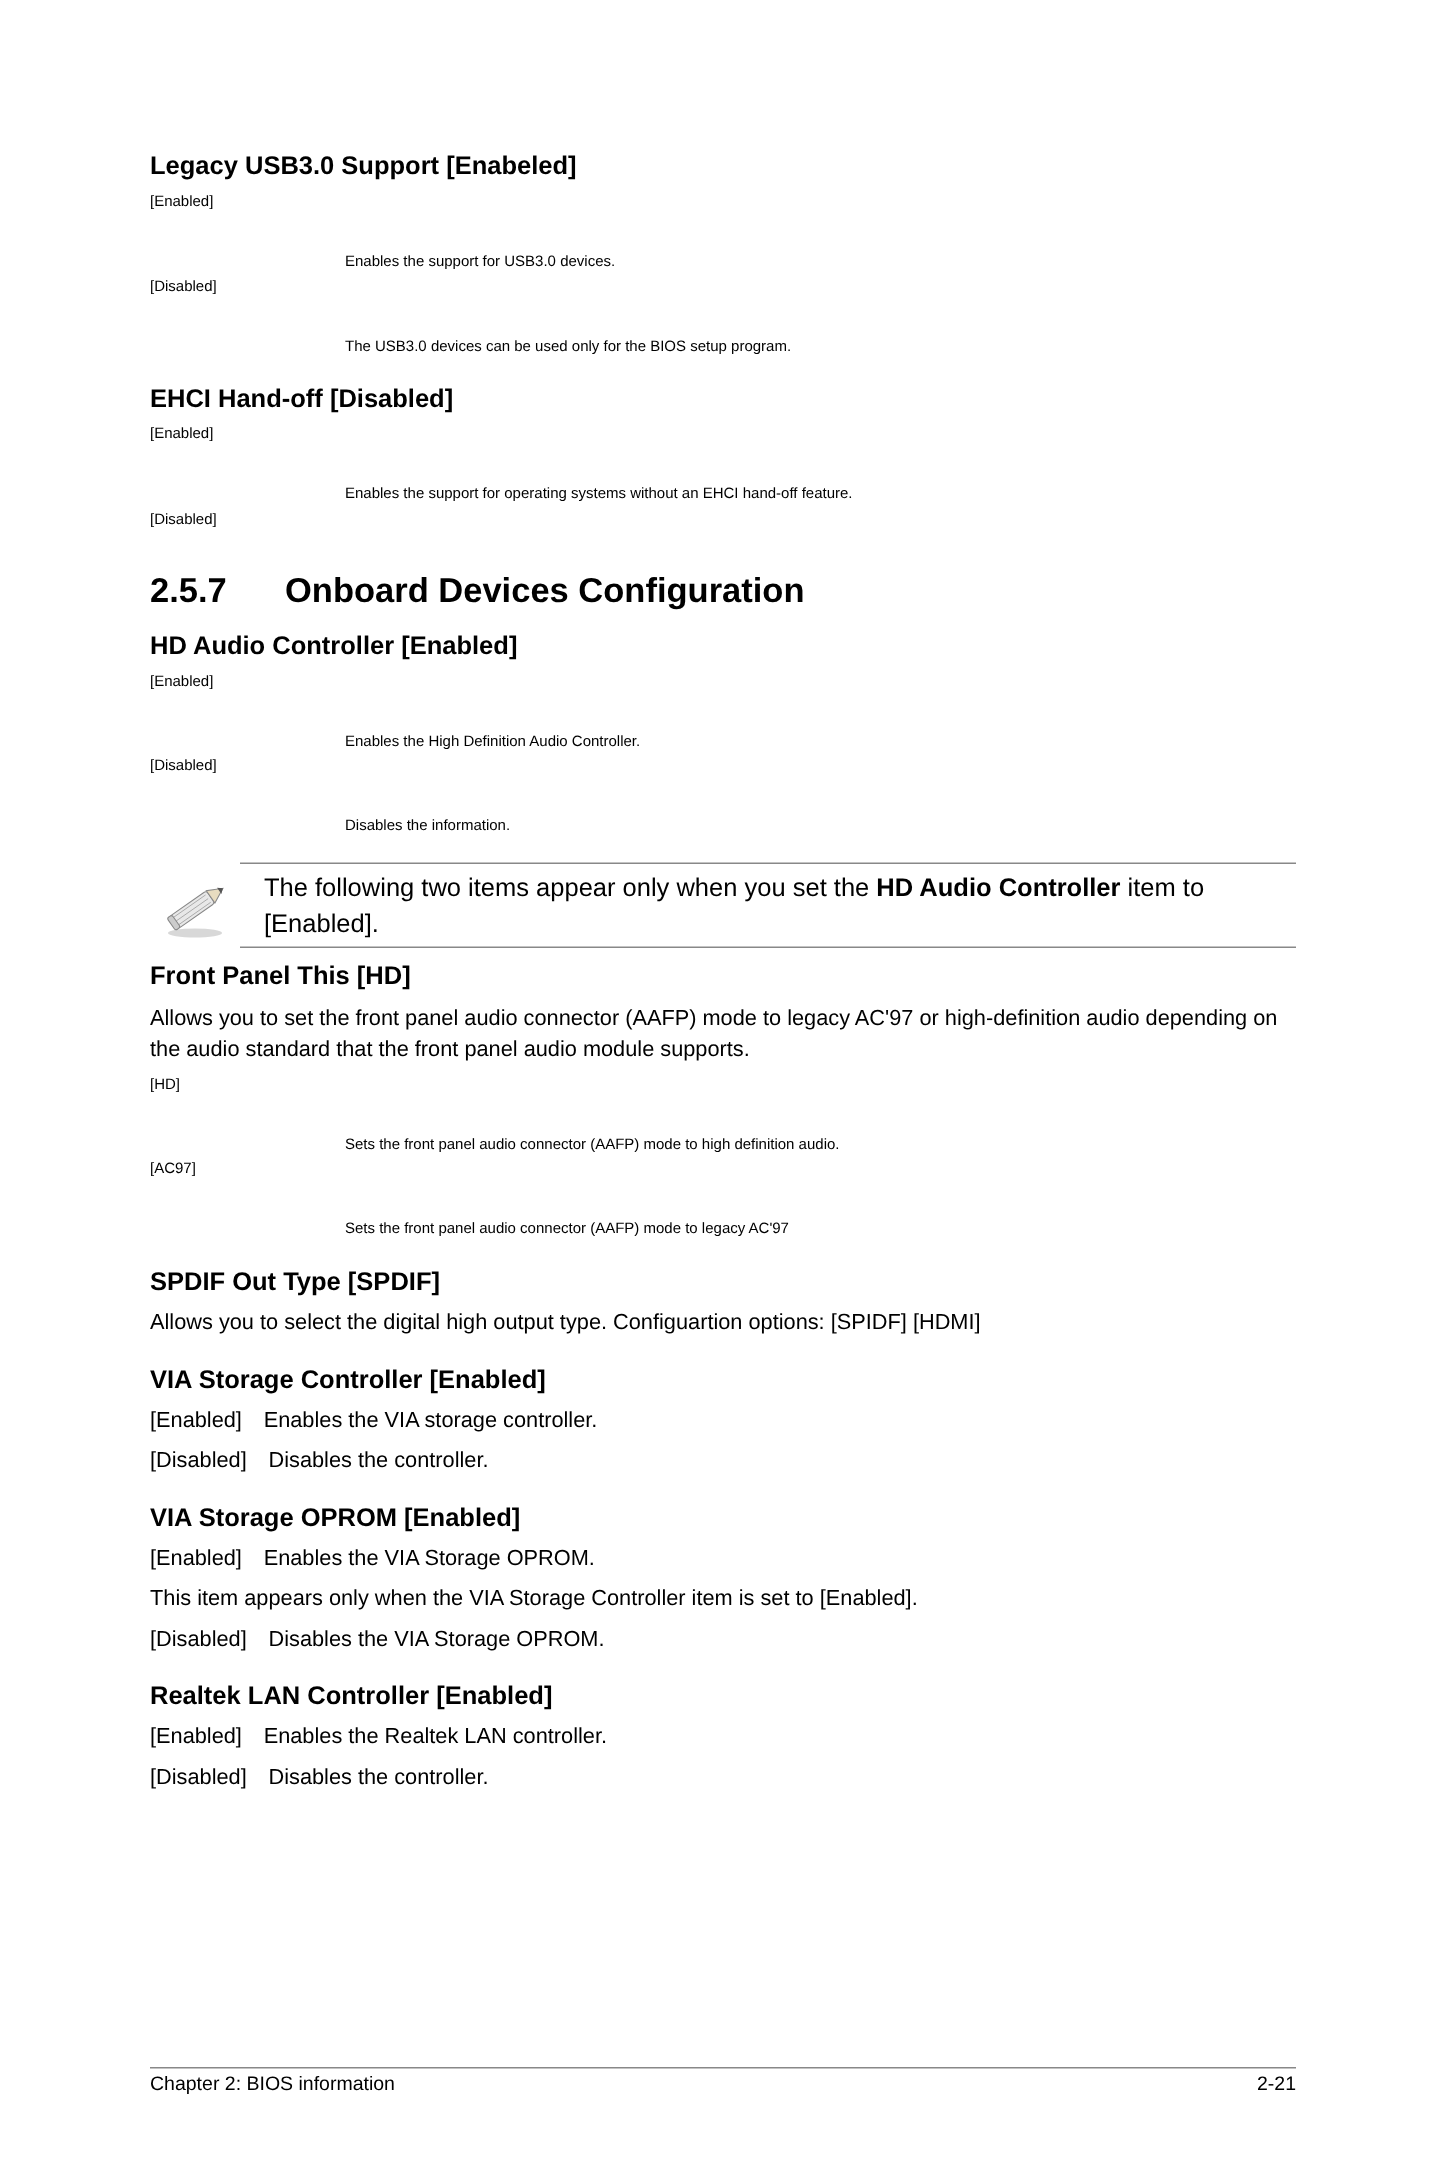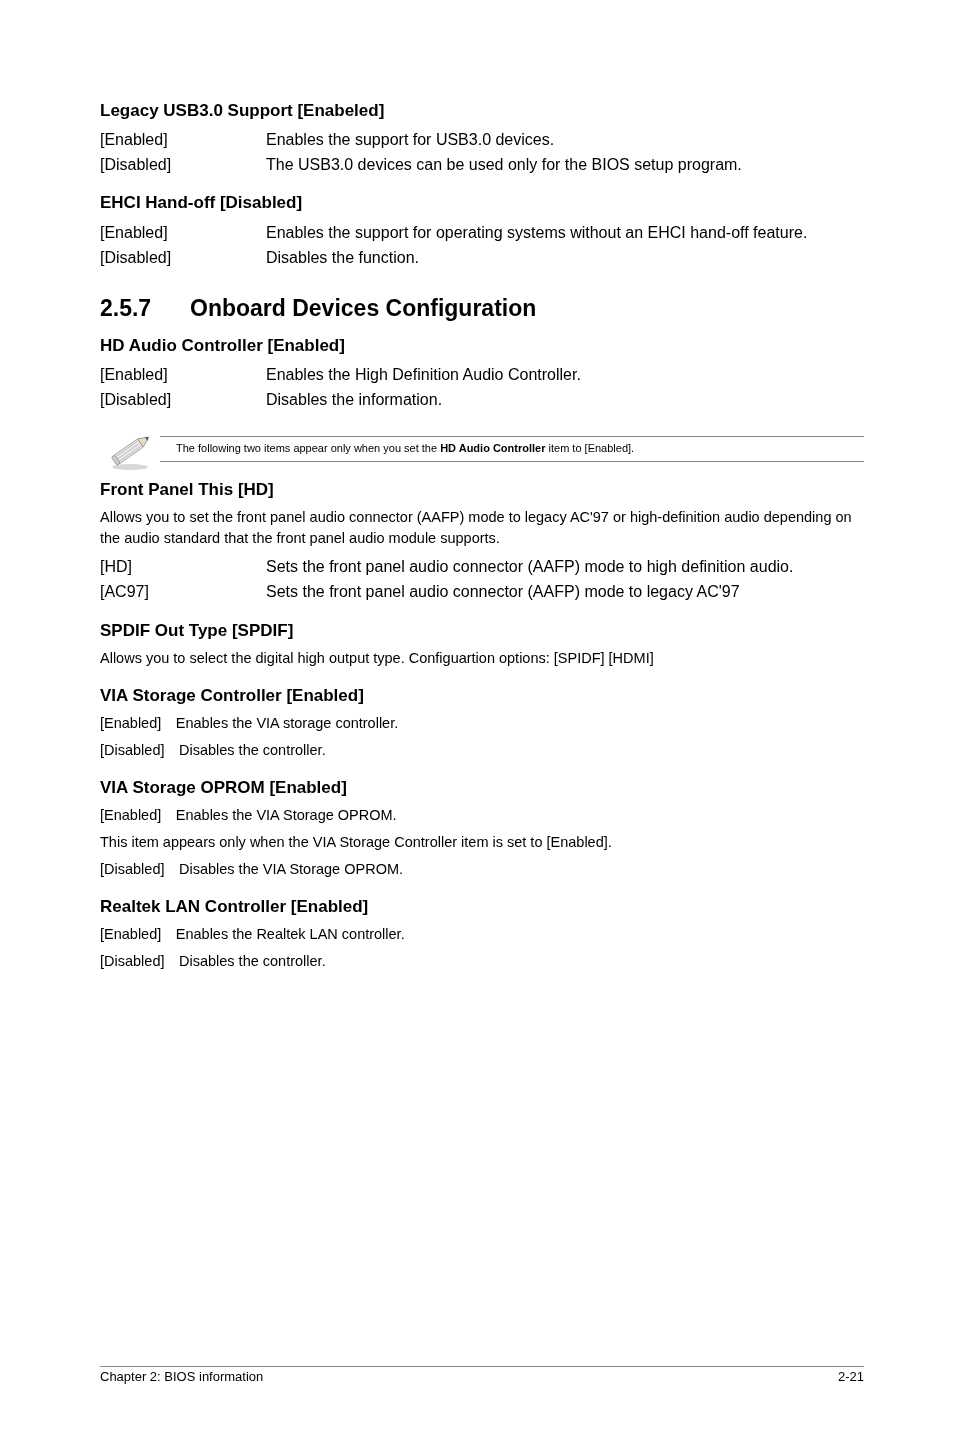--- a/index.html
+++ b/index.html
@@ -27,31 +27,31 @@
     margin: 0 0 6px 0;
     line-height: 1.3;
   }
   h2.section {
     font-size: 23px;
     font-weight: bold;
     margin: 26px 0 12px 0;
     line-height: 1.2;
   }
   .sec-num { display: inline-block; width: 90px; }
-  .kv { display: flex; margin: 2px 0; font-size: 16px; line-height: 1.45; gap: 36px; }
+  .kv { display: flex; margin: 2px 0; font-size: 10px; line-height: 1.45; }
   .kv .k { width: 130px; flex: 0 0 130px; }
-  .kv .v { flex: 1; }
+  .kv .v { flex: 1; margin-top: 40px; }
   p.body { font-size: 14.5px; line-height: 1.45; margin: 4px 0 6px 0; }
   .block { margin-bottom: 16px; }
   .note-row { display: flex; align-items: center; margin: 6px 0 6px 0; }
   .note-row hr { border: none; border-top: 1px solid #888; margin: 0; }
   .note-box { }
-  .note-text { font-size: 11px; line-height: 1.4; padding: 4px 0 4px 16px; }
+  .note-text { font-size: 17px; line-height: 1.4; padding: 4px 0 4px 16px; }
   .pencil-wrap { width: 60px; flex: 0 0 60px; display: flex; align-items: center; justify-content: center; }
-  .footer { position: absolute; bottom: 54px; left: 100px; right: 90px; }
+  .footer { position: absolute; bottom: 42px; left: 100px; right: 90px; }
   .footer hr { border: none; border-top: 1px solid #888; margin: 0 0 2px 0; }
   .footer-row { display: flex; justify-content: space-between; font-size: 13px; }
 </style>
 </head>
 <body>
 
 <div class="page">
 
   <div class="block">
     <h3 class="setting">Legacy USB3.0 Support [Enabeled]</h3>
@@ -66,21 +66,20 @@
   </div>
 
   <div class="block">
     <h3 class="setting">EHCI Hand-off [Disabled]</h3>
     <div class="kv">
       <div class="k">[Enabled]</div>
       <div class="v">Enables the support for operating systems without an EHCI hand-off feature.</div>
     </div>
     <div class="kv">
       <div class="k">[Disabled]</div>
-      <div class="v">Disables the function.</div>
     </div>
   </div>
 
   <h2 class="section">
     <span class="sec-num">2.5.7</span><span>Onboard Devices Configuration</span>
   </h2>
 
   <div class="block">
     <h3 class="setting">HD Audio Controller [Enabled]</h3>
     <div class="kv">

